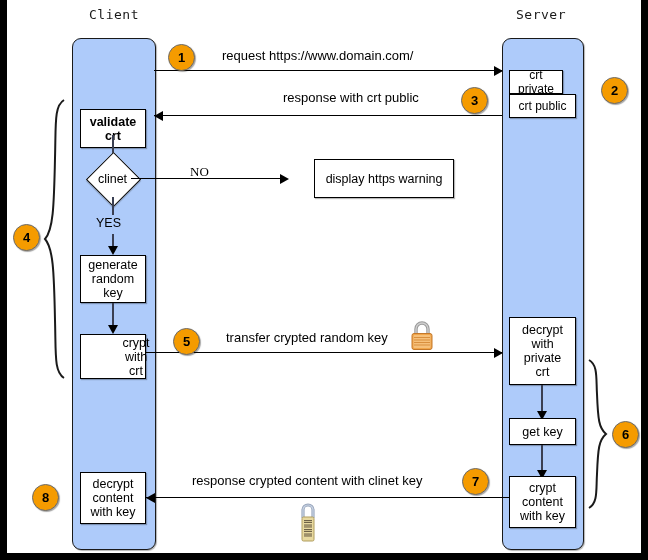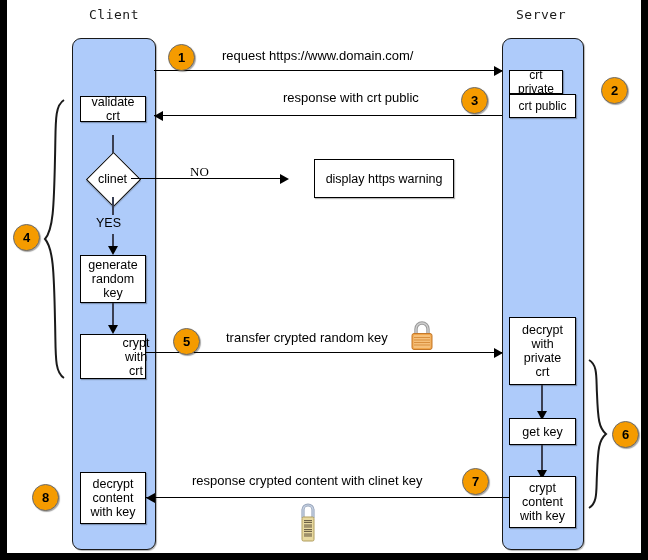--- a/index.html
+++ b/index.html
@@ -100,21 +100,21 @@
   <div class="frame-left"></div>
   <div class="frame-right"></div>
   <div class="frame-bottom"></div>
 
   <div class="lane-title" style="left:72px;top:7px;width:84px;">Client</div>
   <div class="lane-title" style="left:500px;top:7px;width:82px;">Server</div>
 
   <div class="lifeline" style="left:72px;top:38px;width:82px;height:510px;"></div>
   <div class="lifeline" style="left:502px;top:38px;width:80px;height:510px;"></div>
 
-  <div class="pbox" style="left:80px;top:96px;width:66px;height:26px;">
+  <div class="pbox" style="left:80px;top:109px;width:66px;height:39px;font-weight:bold;">
     <span>validate<br>crt</span>
   </div>
 
   <div class="vline" style="left:112px;top:135px;height:25px;"></div>
 
   <div class="diamond" style="left:94px;top:160px;width:37px;height:37px;"></div>
   <div class="diamond-label" style="left:94px;top:160px;width:37px;height:37px;">clinet</div>
 
   <div class="hline" style="left:131px;top:178px;width:150px;"></div>
   <div class="msg" style="left:190px;top:164px;font-family:Liberation Serif, serif;">NO</div>

